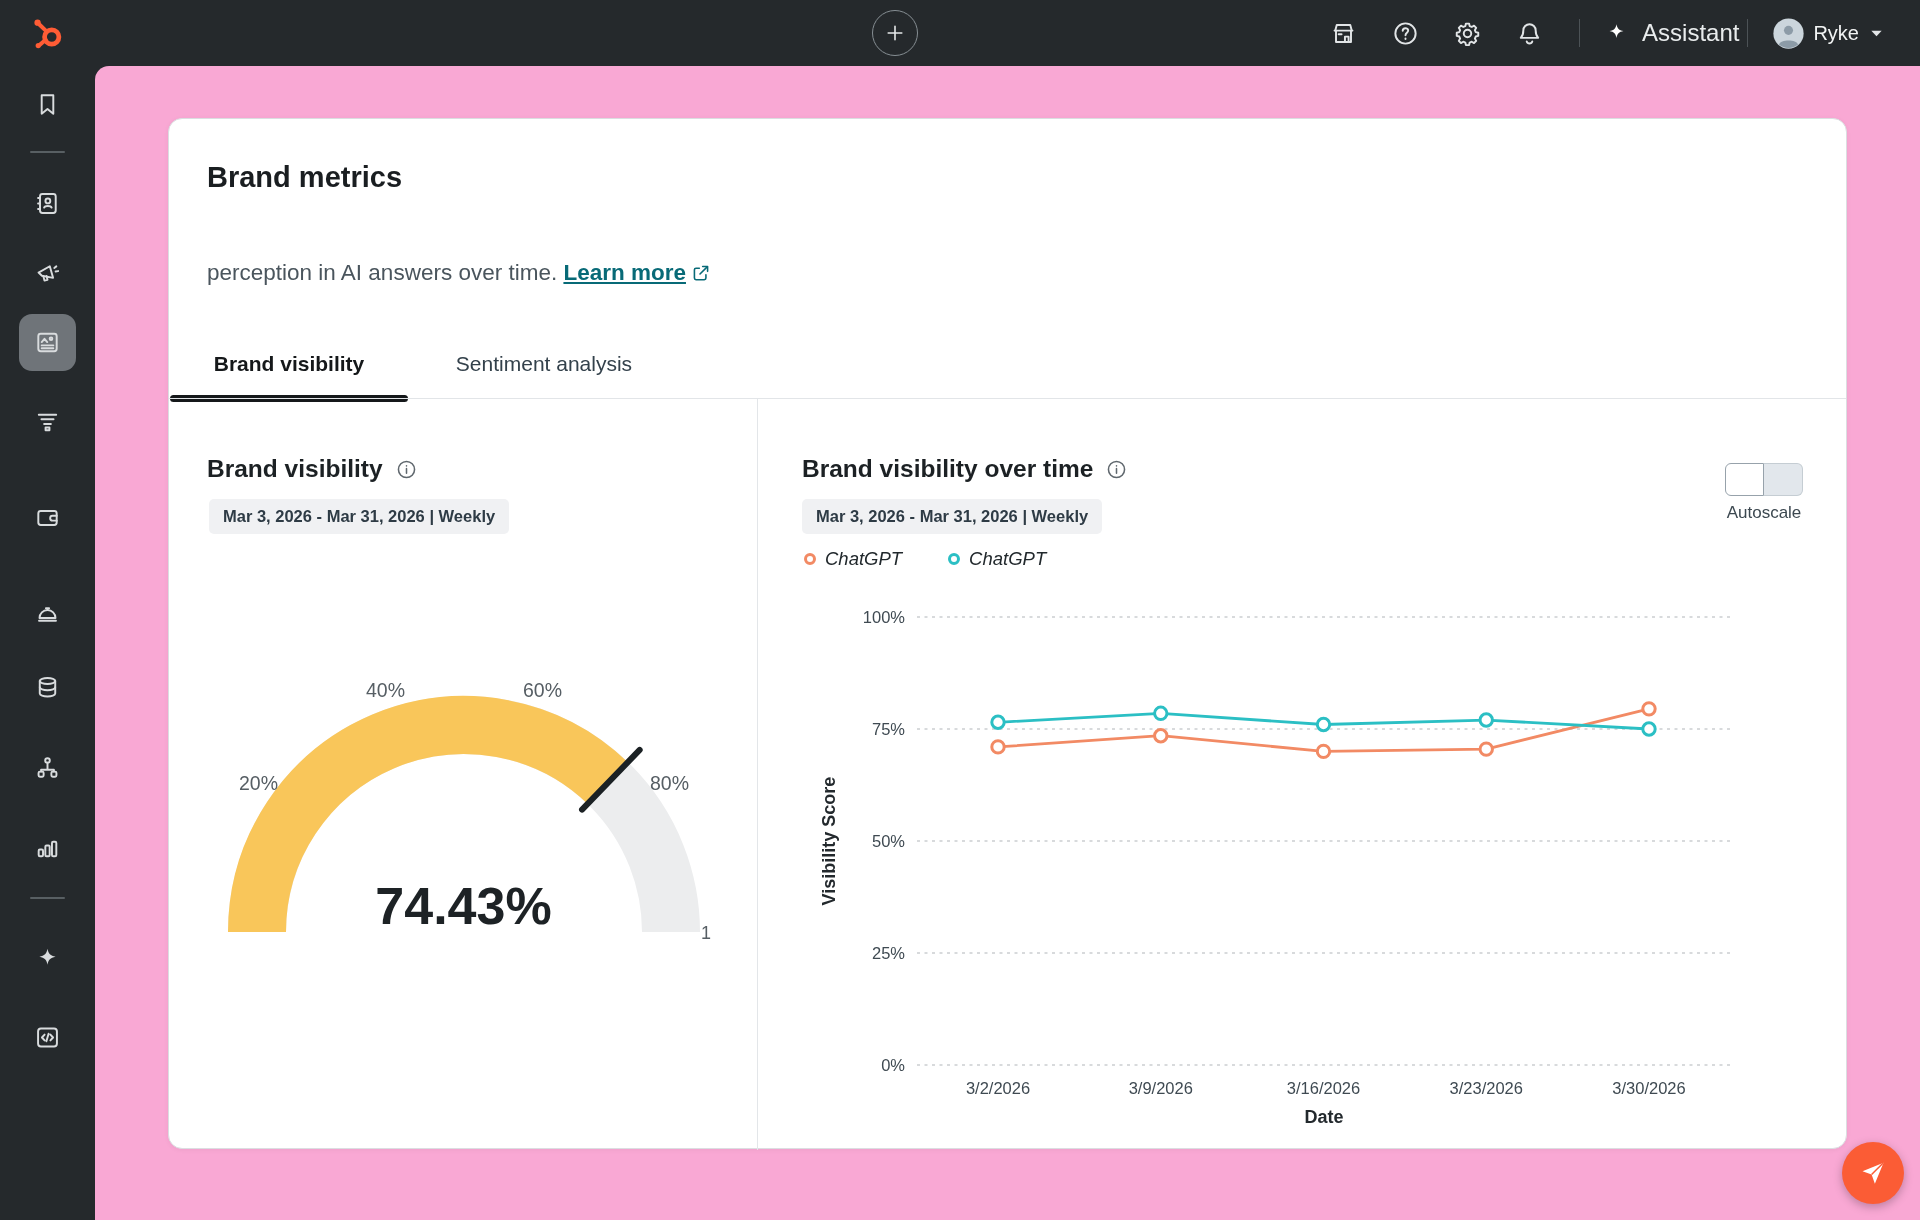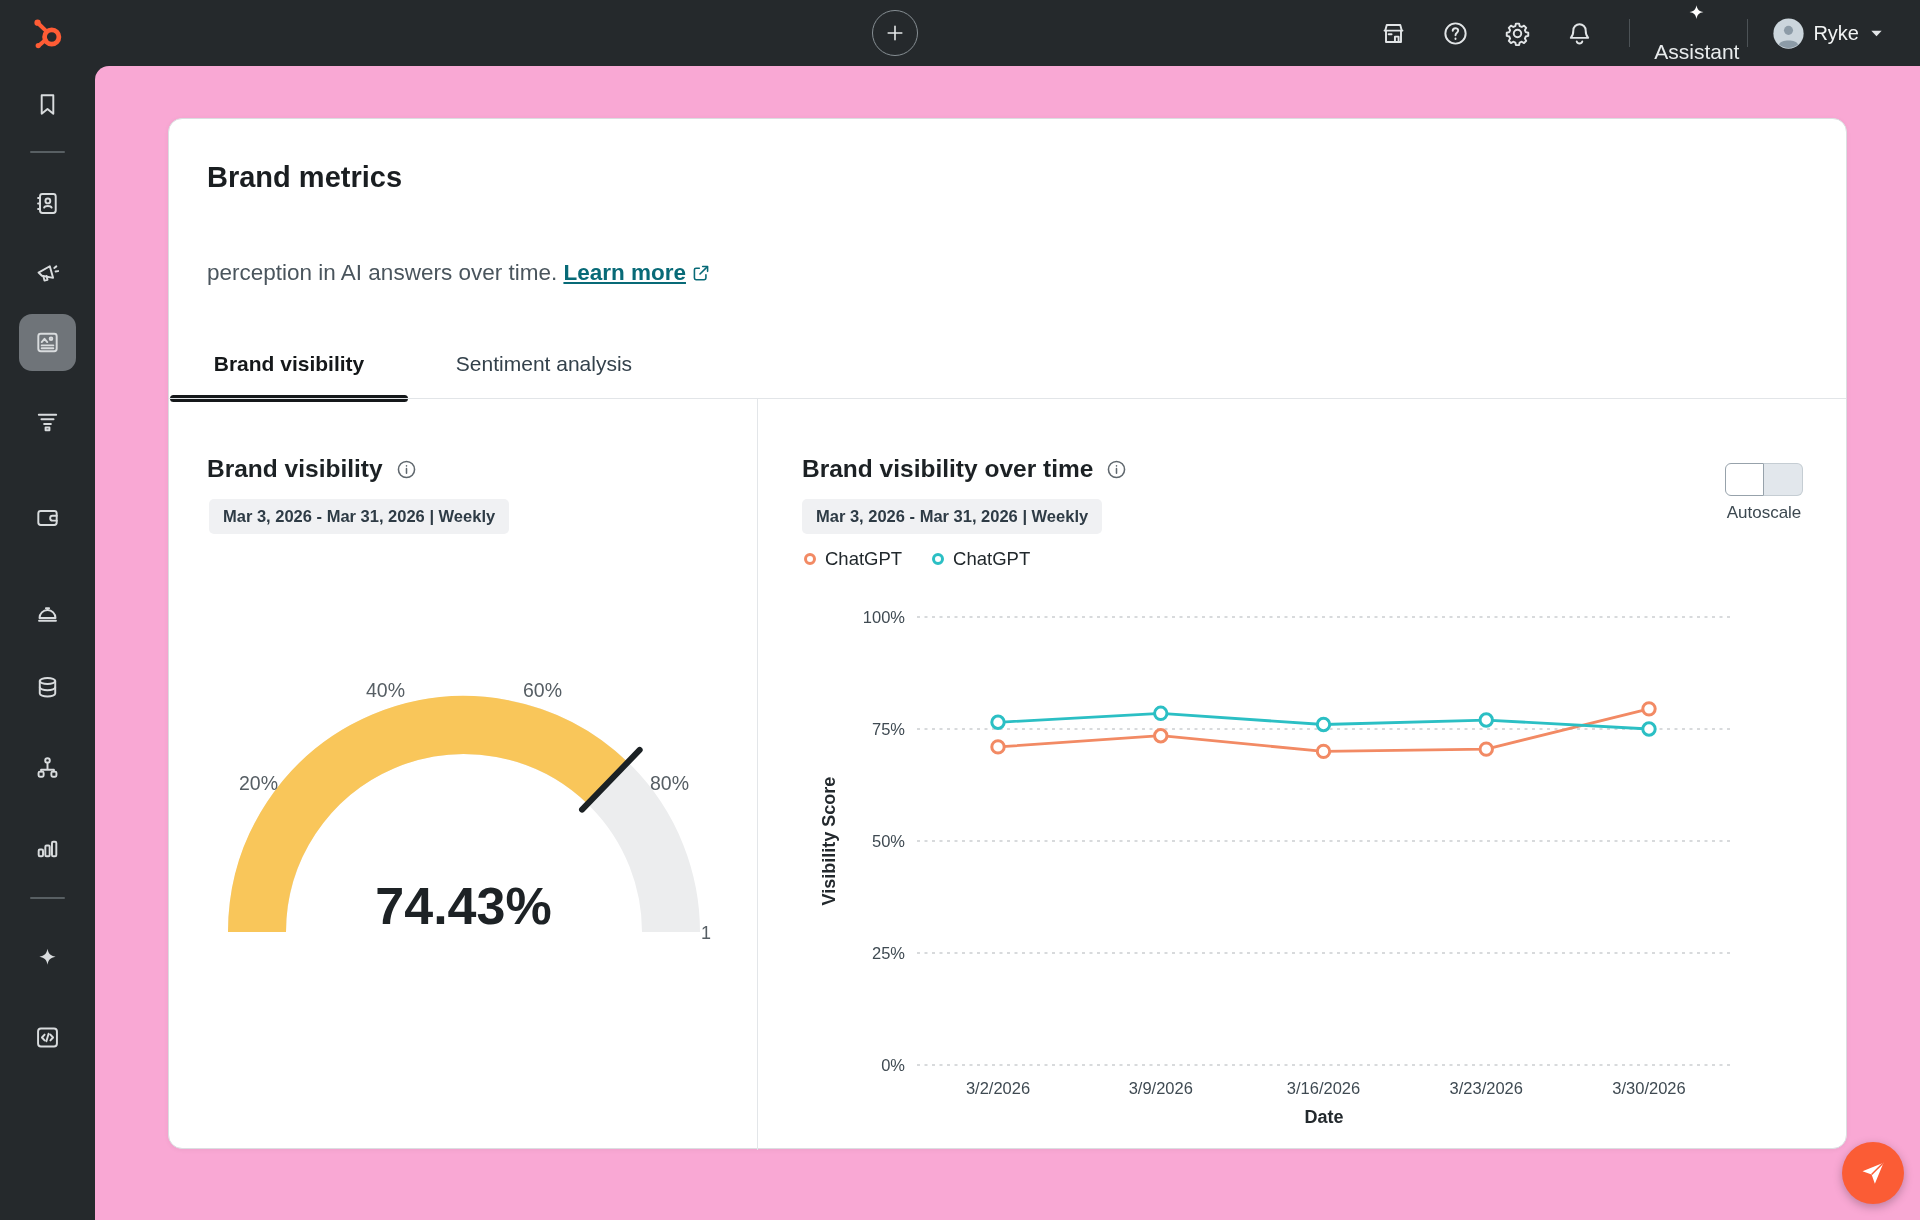--- a/index.html
+++ b/index.html
@@ -16,21 +16,21 @@
   .searchbox svg { width:25px; height:25px; color:#CDD2D5; }
   .plusbtn { position:absolute; left:872px; top:10px; width:46px; height:46px; border-radius:50%;
     border:1.4px solid #868E93; background:transparent; color:#E5E8E9; cursor:pointer;
     display:flex; align-items:center; justify-content:center; }
   .plusbtn svg { width:24px; height:24px; }
   .tb-right { position:absolute; right:34px; top:0; height:66px; display:flex; align-items:center; }
   .tb-iconbtn { width:40px; height:40px; margin-right:22px; display:flex; align-items:center;
     justify-content:center; color:#E2E5E7; cursor:pointer; }
   .tb-iconbtn svg { width:29px; height:29px; }
   .tb-div { width:1px; height:28px; background:#4C5256; margin:0 24px 0 8px; }
-  .assistant { display:flex; align-items:center; gap:13px; color:#E9ECED; font-size:21px; cursor:pointer;flex-direction:column; }
+  .assistant { display:flex; align-items:center; gap:13px; color:#E9ECED; font-size:24px; cursor:pointer; }
   .assistant svg { width:25px; height:25px; color:#fff; }
   .userbox { display:flex; align-items:center; gap:8px; cursor:pointer; }
   .userbox .uname { color:#F2F4F4; font-size:20px; }
   .userbox .chev { width:19px; height:19px; color:#E2E5E7; }
 
   
   .sidebar { position:absolute; left:0; top:66px; width:95px; bottom:0; background:#25292C; z-index:4; }
   .sb-item { position:absolute; left:19px; width:57px; height:57px; border-radius:13px;
     display:flex; align-items:center; justify-content:center; color:#D9DCDE; cursor:pointer; }
   .sb-item.active { background:#6F7479; }
@@ -66,21 +66,21 @@
   .badge { position:absolute; top:100px; background:#F0F1F3; border-radius:5px; padding:8px 14px;
     font-size:16.5px; font-weight:700; color:#2E3B45; white-space:nowrap; }
   .panel-left .badge { left:40px; } .panel-right .badge { left:44px; }
 
   .gauge-svg, .chart-svg { position:absolute; left:0; top:0; }
   .score-num { position:absolute; top:477px; left:0; width:589px; text-align:center;
     font-size:52px; font-weight:700; color:#1D2225; }
   .score-label { position:absolute; top:551px; left:0; width:589px; text-align:center;
     font-size:24px; font-weight:700; color:#1D2225; }
 
-  .legend { position:absolute; left:46px; top:149px; display:flex; gap:30px; }
+  .legend { position:absolute; left:46px; top:149px; display:flex; gap:46px;font-style:italic; }
   .legend-item { display:flex; align-items:center; gap:9px; font-size:18.5px; color:#21282C; cursor:pointer; }
   .legend-ring { width:12px; height:12px; border-radius:50%; background:#fff; }
 
   .autoscale-toggle { position:absolute; right:45px; top:64px; width:78px; height:33px;
     display:flex; cursor:pointer; }
   .autoscale-toggle .knob { width:39px; height:33px; background:#fff; border:1.6px solid #97A2AB;
     border-radius:6px 0 0 6px; z-index:1; }
   .autoscale-toggle .track { width:39px; height:33px; background:#E2E7EC; border:1.6px solid #C5CDD3;
     border-left:none; border-radius:0 6px 6px 0; }
   .autoscale-label { position:absolute; right:33px; top:104px; width:102px; text-align:center;

